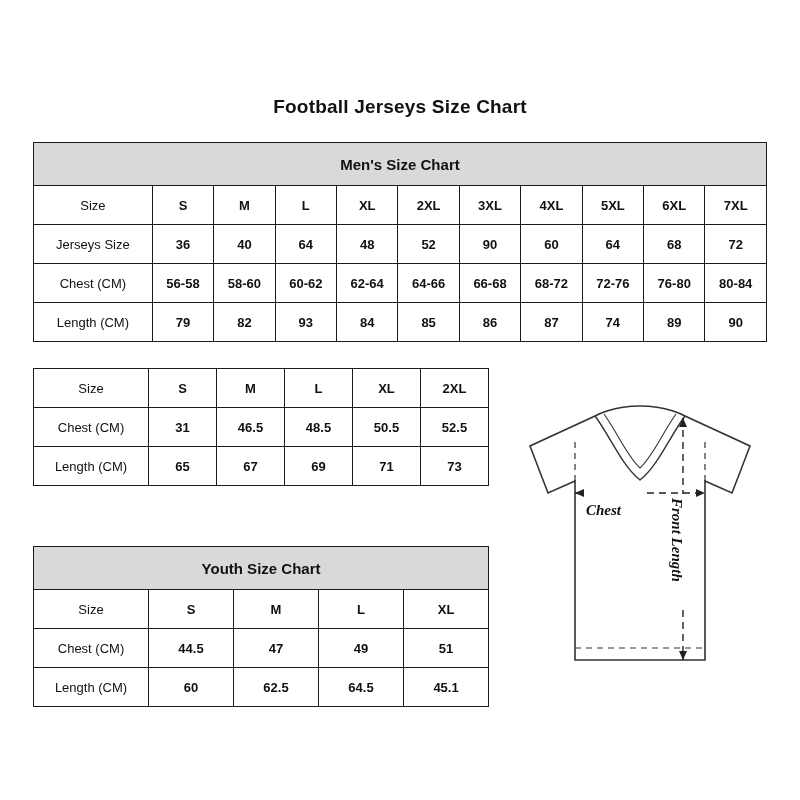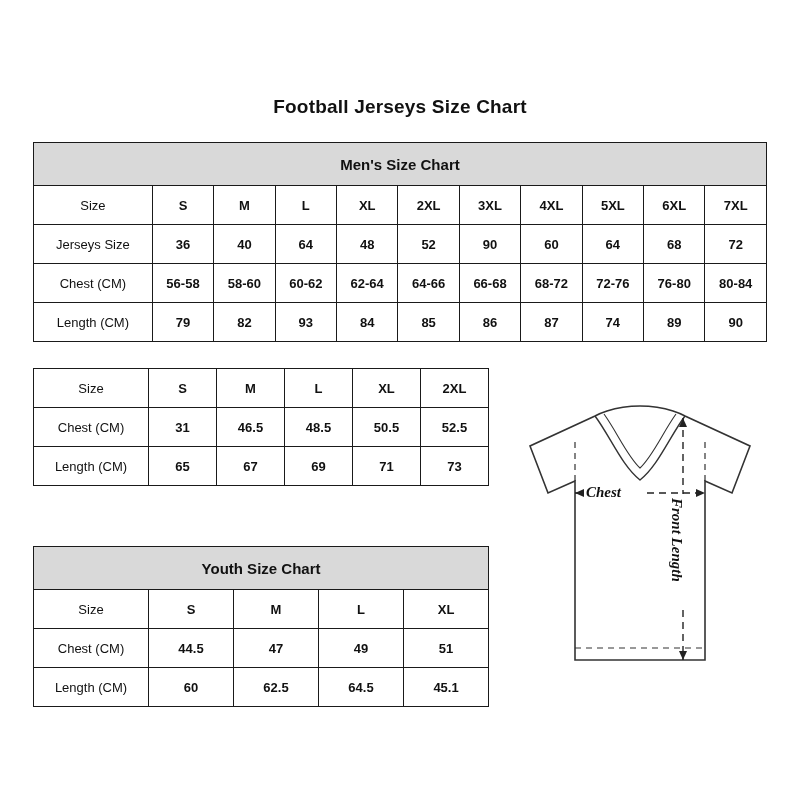--- a/index.html
+++ b/index.html
@@ -92,21 +92,21 @@
     position: absolute;
     left: 500px;
     top: 398px;
     width: 280px;
     height: 300px;
   }
   .diagram svg { display: block; }
   .lbl-chest {
     position: absolute;
     left: 86px;
-    top: 86px;
+    top: 104px;
     font-size: 15px;
     font-weight: bold;
     font-style: italic;
     font-family: "Liberation Serif", serif;
     color: #111;
   }
   .lbl-front-length {
     position: absolute;
     left: 168px;
     top: 100px;

